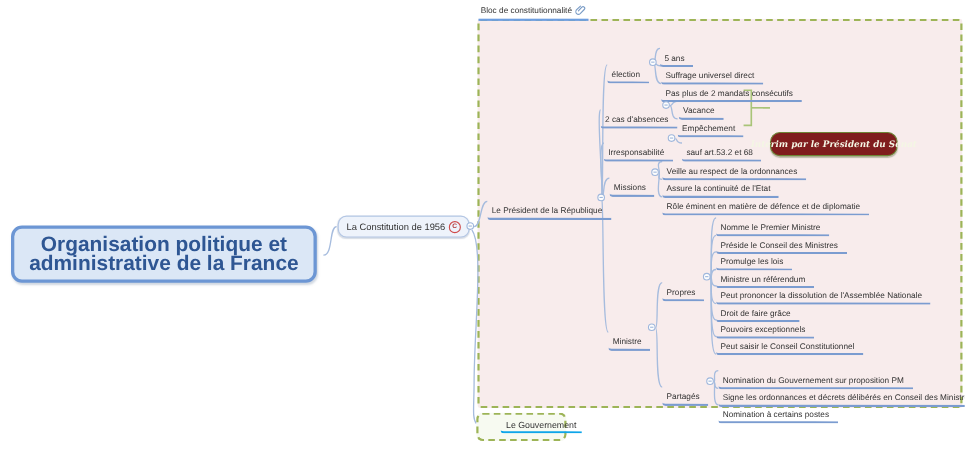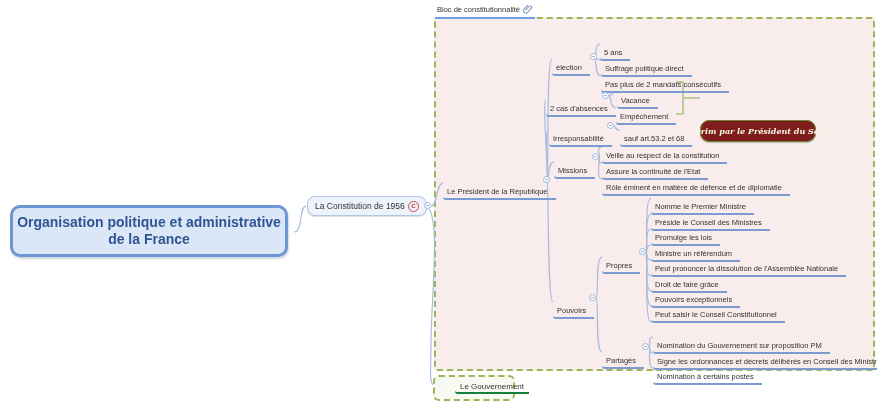--- a/index.html
+++ b/index.html
@@ -12,34 +12,34 @@
     position:absolute; left:434px; top:17px; width:437px; height:350px;
     background:#f8ecec; border:2px dashed #9db457; border-radius:3px; z-index:1;
   }
   .gov-box {
     position:absolute; left:433px; top:375px; width:78px; height:22px;
     background:#f7faf1; border:2px dashed #9db457; border-radius:6px; z-index:3;
     display:flex; align-items:center; justify-content:center;
   }
   .gov-box .nlabel {
     font-size:8px; color:#333; padding:0 5px 1px 5px;
-    border-bottom:2px solid #15803d; border-bottom-left-radius:3px; white-space:nowrap;margin-left:36px;
+    border-bottom:2px solid #0ea5e9; border-bottom-left-radius:3px; white-space:nowrap;margin-left:36px;
   }
   
   #edges { position:absolute; left:0; top:0; z-index:2; }
   
   .node {
     position:absolute; z-index:3; font-size:7.5px; line-height:10px; color:#333;
     padding:0 8px 1px 4px; white-space:nowrap;
     border-bottom:2px solid #7b9cd0; border-bottom-left-radius:3px;margin-top:16px;
   }
   .root-box {
     position:absolute; left:10px; top:205px; width:272px; height:46px; z-index:3;
     background:#dbe7f6; border:3px solid #6c96d4; border-radius:10px;
-    color:#2e5693; font-weight:bold; font-size:14px; line-height:17px;
+    color:#2e5693; font-weight:bold; font-size:19px; line-height:17px;
     display:flex; align-items:center; justify-content:center; text-align:center;
     box-shadow:1px 2px 2px rgba(120,140,170,.35);
   }
   .const-box {
     position:absolute; left:307px; top:196px; height:18px; z-index:3;
     background:#eef3fb; border:1.5px solid #b3c6e4; border-radius:8px;
     display:flex; align-items:center; gap:3px; padding:0 7px;
     font-size:8.5px; color:#333; white-space:nowrap;
     box-shadow:0 1px 1px rgba(120,140,170,.3);
   }
@@ -142,37 +142,37 @@
     <span>Bloc de constitutionnalité</span>
     <svg width="10" height="11" viewBox="0 0 16 16">
       <path d="M4.5 8.5 L9.5 3.2 a2.4 2.4 0 0 1 3.5 3.4 L7.2 12.6 a3.9 3.9 0 0 1 -5.6 -5.4 L7.5 1.6" fill="none" stroke="#7a9cc6" stroke-width="1.7" stroke-linecap="round"></path>
     </svg>
   </div>
 
   <div class="node" style="left:443px;top:171px">Le Président de la République</div>
 
   <div class="node" style="left:552px;top:47px">élection</div>
   <div class="node" style="left:600px;top:32px">5 ans</div>
-  <div class="node" style="left:601px;top:48px">Suffrage politique direct</div>
+  <div class="node" style="left:601px;top:48px">Suffrage universel direct</div>
   <div class="node" style="left:601px;top:64px">Pas plus de 2 mandats consécutifs</div>
 
   <div class="node" style="left:546px;top:88px">2 cas d'absences</div>
   <div class="node" style="left:617px;top:80px">Vacance</div>
   <div class="node" style="left:616px;top:96px">Empêchement</div>
   <div class="summary-box">Intérim par le Président du Sénat</div>
 
   <div class="node" style="left:549px;top:118px">Irresponsabilité</div>
   <div class="node" style="left:620px;top:118px">sauf art.53.2 et 68</div>
 
   <div class="node" style="left:554px;top:150px">Missions</div>
-  <div class="node" style="left:602px;top:135px">Veille au respect de la constitution</div>
+  <div class="node" style="left:602px;top:135px">Veille au respect de la ordonnances</div>
   <div class="node" style="left:602px;top:151px">Assure la continuité de l'Etat</div>
   <div class="node" style="left:602px;top:167px">Rôle éminent en matière de défence et de diplomatie</div>
 
-  <div class="node" style="left:553px;top:290px">Pouvoirs</div>
+  <div class="node" style="left:553px;top:290px">Ministre</div>
 
   <div class="node" style="left:602px;top:245px">Propres</div>
   <div class="node" style="left:651px;top:186px">Nomme le Premier Ministre</div>
   <div class="node" style="left:651px;top:202px">Préside le Conseil des Ministres</div>
   <div class="node" style="left:651px;top:217px">Promulge les lois</div>
   <div class="node" style="left:651px;top:233px">Ministre un référendum</div>
   <div class="node" style="left:651px;top:248px">Peut prononcer la dissolution de l'Assemblée Nationale</div>
   <div class="node" style="left:651px;top:264px">Droit de faire grâce</div>
   <div class="node" style="left:651px;top:279px">Pouvoirs exceptionnels</div>
   <div class="node" style="left:651px;top:294px">Peut saisir le Conseil Constitutionnel</div>

